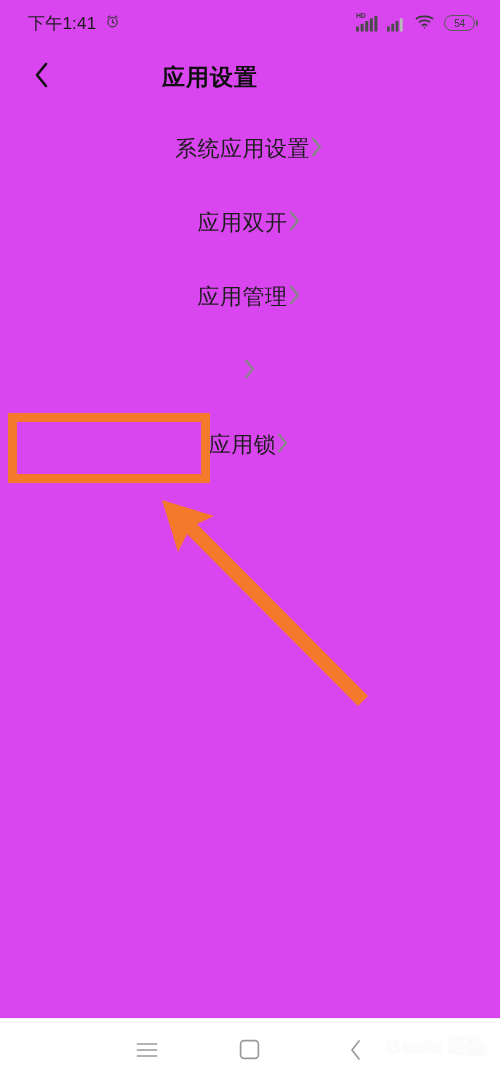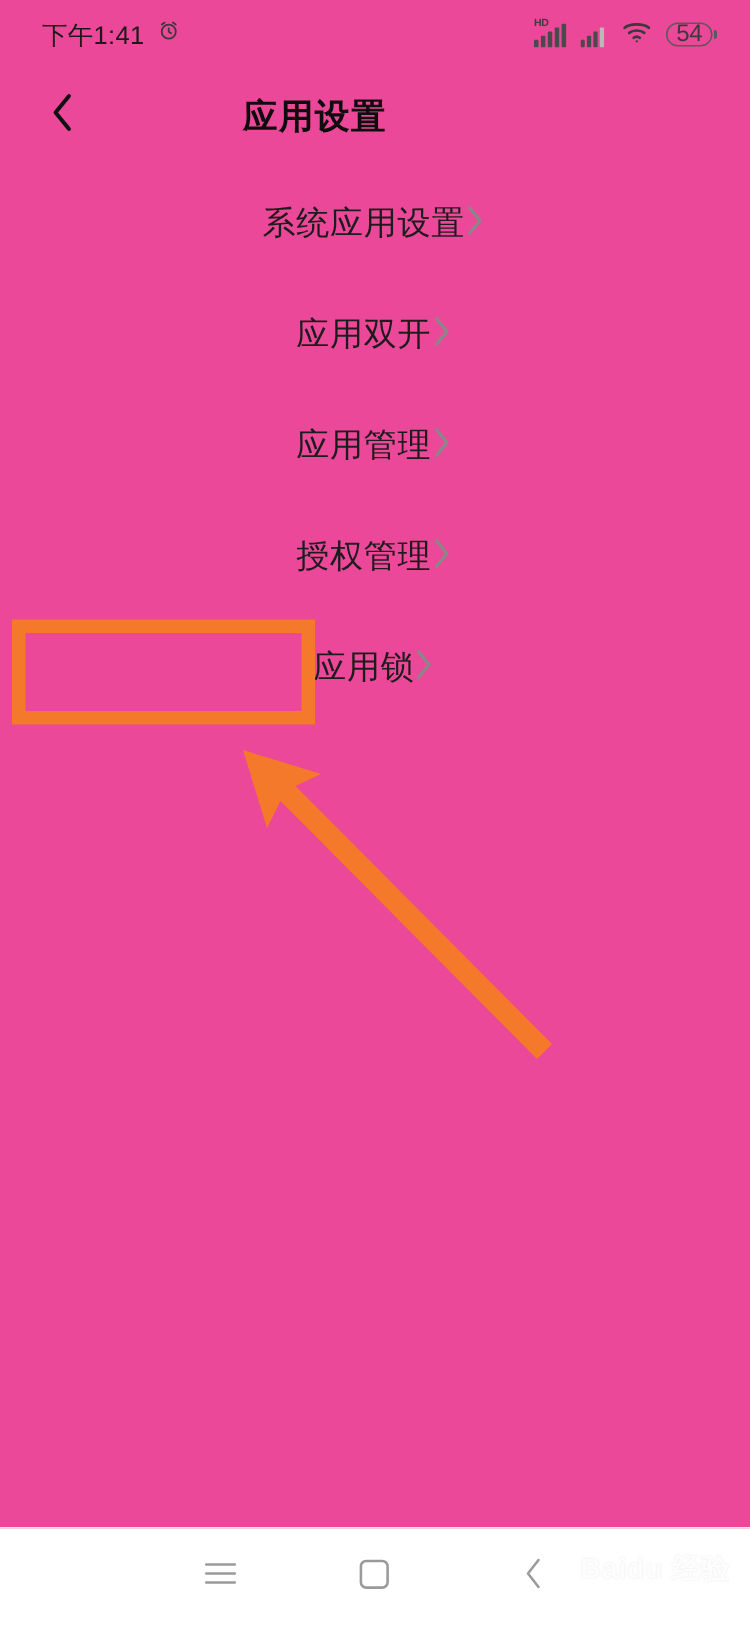--- a/index.html
+++ b/index.html
@@ -9,21 +9,21 @@
     height: 1084px;
     background: #ffffff;
     font-family: "Liberation Sans", "DejaVu Sans", sans-serif;
     overflow: hidden;
   }
 
   .phone {
     position: relative;
     width: 500px;
     height: 1084px;
-    background: #ec4899;
+    background: #d946ef;
   }
 
   
   .status-bar {
     position: absolute;
     top: 0; left: 0;
     width: 500px;
     height: 46px;
     display: flex;
     align-items: center;
@@ -74,21 +74,21 @@
     width: 31px;
     height: 16px;
     border: 1.4px solid #5a5a5a;
     border-radius: 8px;
     display: flex;
     align-items: center;
     justify-content: center;
   }
 
   .battery-pct {
-    font-size: 16px;
+    font-size: 10px;
     color: #3a3a3a;
     letter-spacing: -0.2px;
     text-align: right;
   }
 
   .battery-cap {
     width: 2px;
     height: 6px;
     background: #5a5a5a;
     border-radius: 0 1.5px 1.5px 0;
@@ -340,21 +340,20 @@
     <div class="list-item">
       <span class="list-label">应用管理</span>
       <span class="chev-right">
         <svg width="13" height="22" viewBox="0 0 13 22" fill="none" stroke="#888888" stroke-width="2.1" stroke-linecap="round" stroke-linejoin="round">
           <path d="M3 2.5 L10 11 L3 19.5"></path>
         </svg>
       </span>
     </div>
 
     <div class="list-item">
-      <span class="list-label">授权管理</span>
       <span class="chev-right">
         <svg width="13" height="22" viewBox="0 0 13 22" fill="none" stroke="#888888" stroke-width="2.1" stroke-linecap="round" stroke-linejoin="round">
           <path d="M3 2.5 L10 11 L3 19.5"></path>
         </svg>
       </span>
     </div>
 
     <div class="list-item">
       <span class="list-label">应用锁</span>
       <span class="chev-right">

